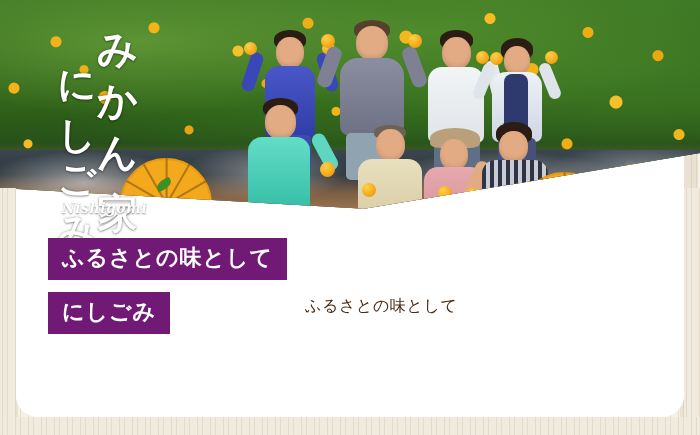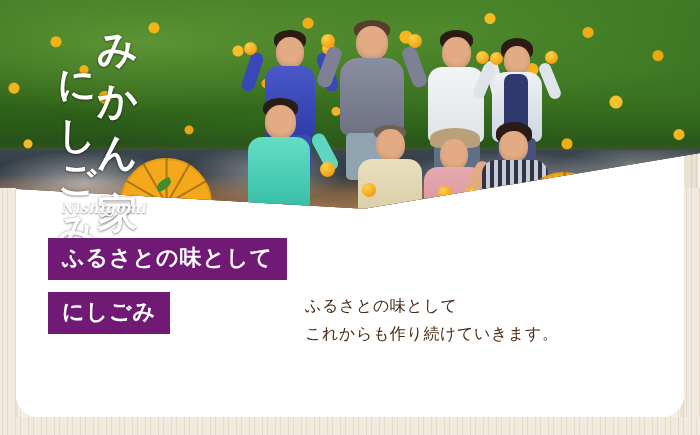--- a/index.html
+++ b/index.html
@@ -447,21 +447,20 @@
   <div class="brand-romaji">Nishigomi</div>
 
   <div class="content">
     <div class="slogans">
       <div class="slogan">ふるさとの味として</div>
       <div class="slogan">にしごみ</div>
     </div>
 
     <div class="body-copy">
       <div>ふるさとの味として</div>
-      <div>これからも作り続けていきます。</div>
     </div>
   </div>
 
   <div class="rail left"></div>
   <div class="rail right"></div>
   <div class="card-bottom-round"></div>
   <div class="rail-bottom"></div>
 
 </div>
 

